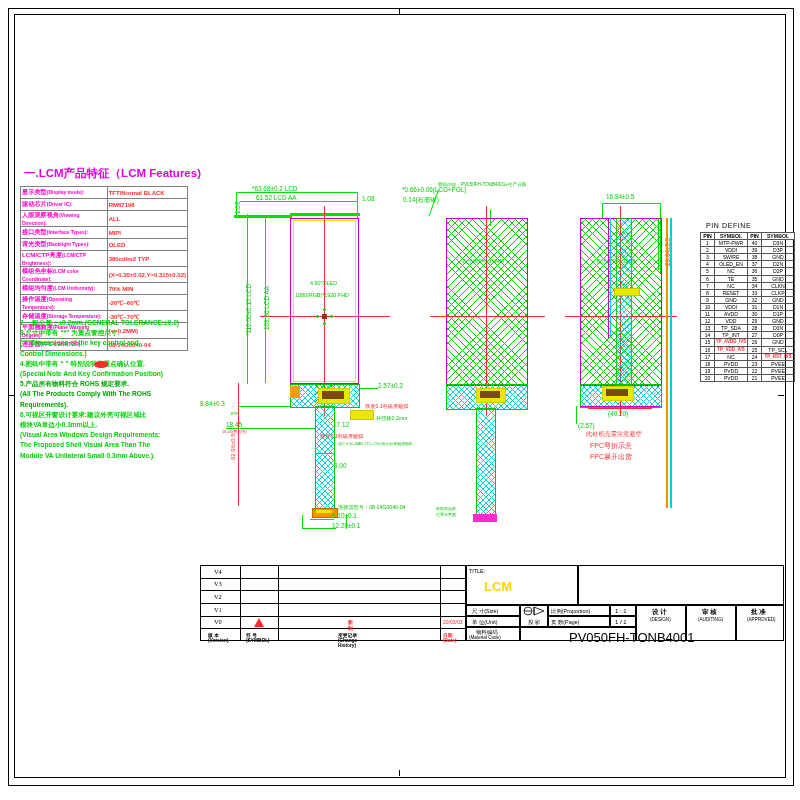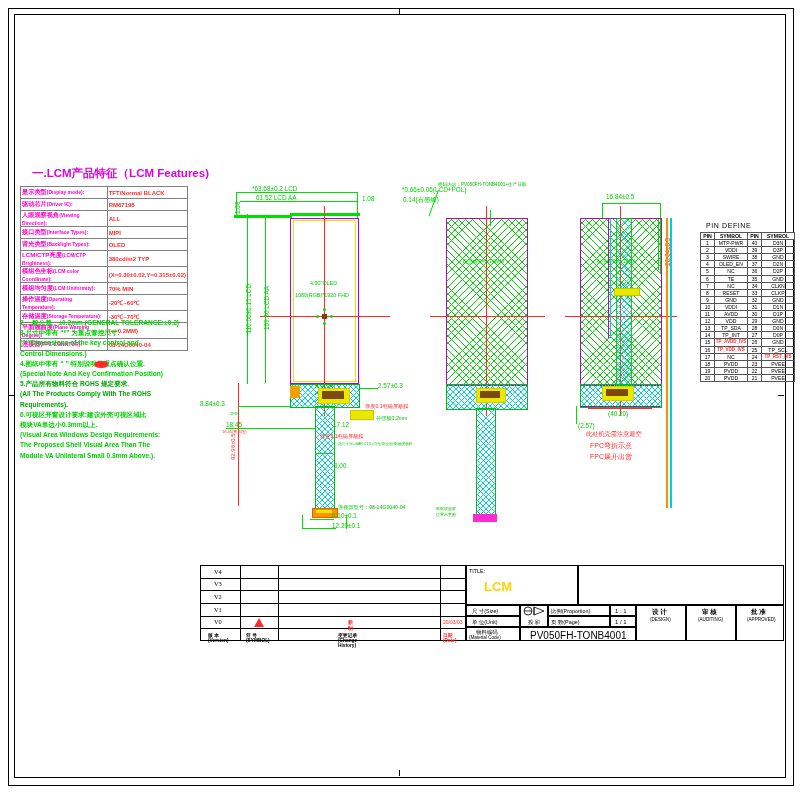--- a/index.html
+++ b/index.html
@@ -5,21 +5,21 @@
   html,body{margin:0;padding:0;}
   body{
     width:800px;height:800px;background:#ffffff;
     font-family:"Liberation Sans",sans-serif;overflow:hidden;position:relative;
   }
   .sheet{position:absolute;left:0;top:0;width:800px;height:800px;background:#fff;}
   
   .frame-outer{position:absolute;left:8px;top:8px;width:784px;height:776px;border:1px solid #000;}
   .frame-inner{position:absolute;left:14px;top:14px;width:770px;height:762px;border:1px solid #000;}
   .tickmark{position:absolute;background:#000;}
-  .spec-title{position:absolute;left:32px;top:166px;font-size:11.5px;color:#e000e0;font-weight:bold;letter-spacing:0px;}
+  .spec-title{position:absolute;left:24px;top:166px;font-size:11.5px;color:#e000e0;font-weight:bold;letter-spacing:0px;}
   .spec-table{position:absolute;left:20px;top:186px;width:168px;border-collapse:collapse;}
   .spec-table td{border:1px solid #808080;padding:0 1px;height:11px;vertical-align:middle;}
   .spec-k{width:92px;color:#ff00c8;font-size:5.0px;font-weight:bold;}
   .spec-k .cn{font-size:6.2px;}
   .spec-v{color:#ff2b2b;font-size:6.0px;font-weight:bold;}
   .notes{position:absolute;left:20px;top:318px;width:180px;color:#00d000;font-size:6.6px;line-height:10.2px;font-weight:bold;}
   .note-hand{display:inline-block;width:14px;height:7px;background:#ff2b2b;border-radius:50% 40% 45% 50%;vertical-align:middle;}
   
   .dwg{position:absolute;left:190px;top:170px;width:480px;height:390px;}
   .gl{position:absolute;background:#00e000;}     
@@ -52,21 +52,21 @@
   
   .tb{position:absolute;left:200px;top:565px;width:584px;height:76px;}
   .tb div{position:absolute;box-sizing:border-box;}
   .tb .cell{border:1px solid #000;}
   .tbtxt{position:absolute;white-space:nowrap;font-size:5.4px;color:#000;}
   .rev-v{position:absolute;font-size:6.4px;color:#000;font-family:"Liberation Serif",serif;}
   .company{position:absolute;font-size:17px;color:#000;font-family:"Liberation Sans",sans-serif;}
   .lcm-yellow{position:absolute;font-size:13px;color:#ffd400;font-weight:bold;}
   .warn-tri{position:absolute;width:0;height:0;border-left:5px solid transparent;border-right:5px solid transparent;border-bottom:9px solid #ff2b2b;}
   .warn-tri:after{content:"!";position:absolute;left:-1.5px;top:3px;font-size:5px;color:#ff2b2b;}
-  .matcode{position:absolute;font-size:10px;color:#000;}
+  .matcode{position:absolute;font-size:13px;color:#000;margin-left:39px;}
 </style>
 </head>
 <body>
 
 <div class="sheet">
 
   <div class="frame-outer"></div>
   <div class="frame-inner"></div>
   <div class="tickmark" style="left:399px;top:8px;width:1px;height:6px;"></div>
   <div class="tickmark" style="left:399px;top:770px;width:1px;height:6px;"></div>

